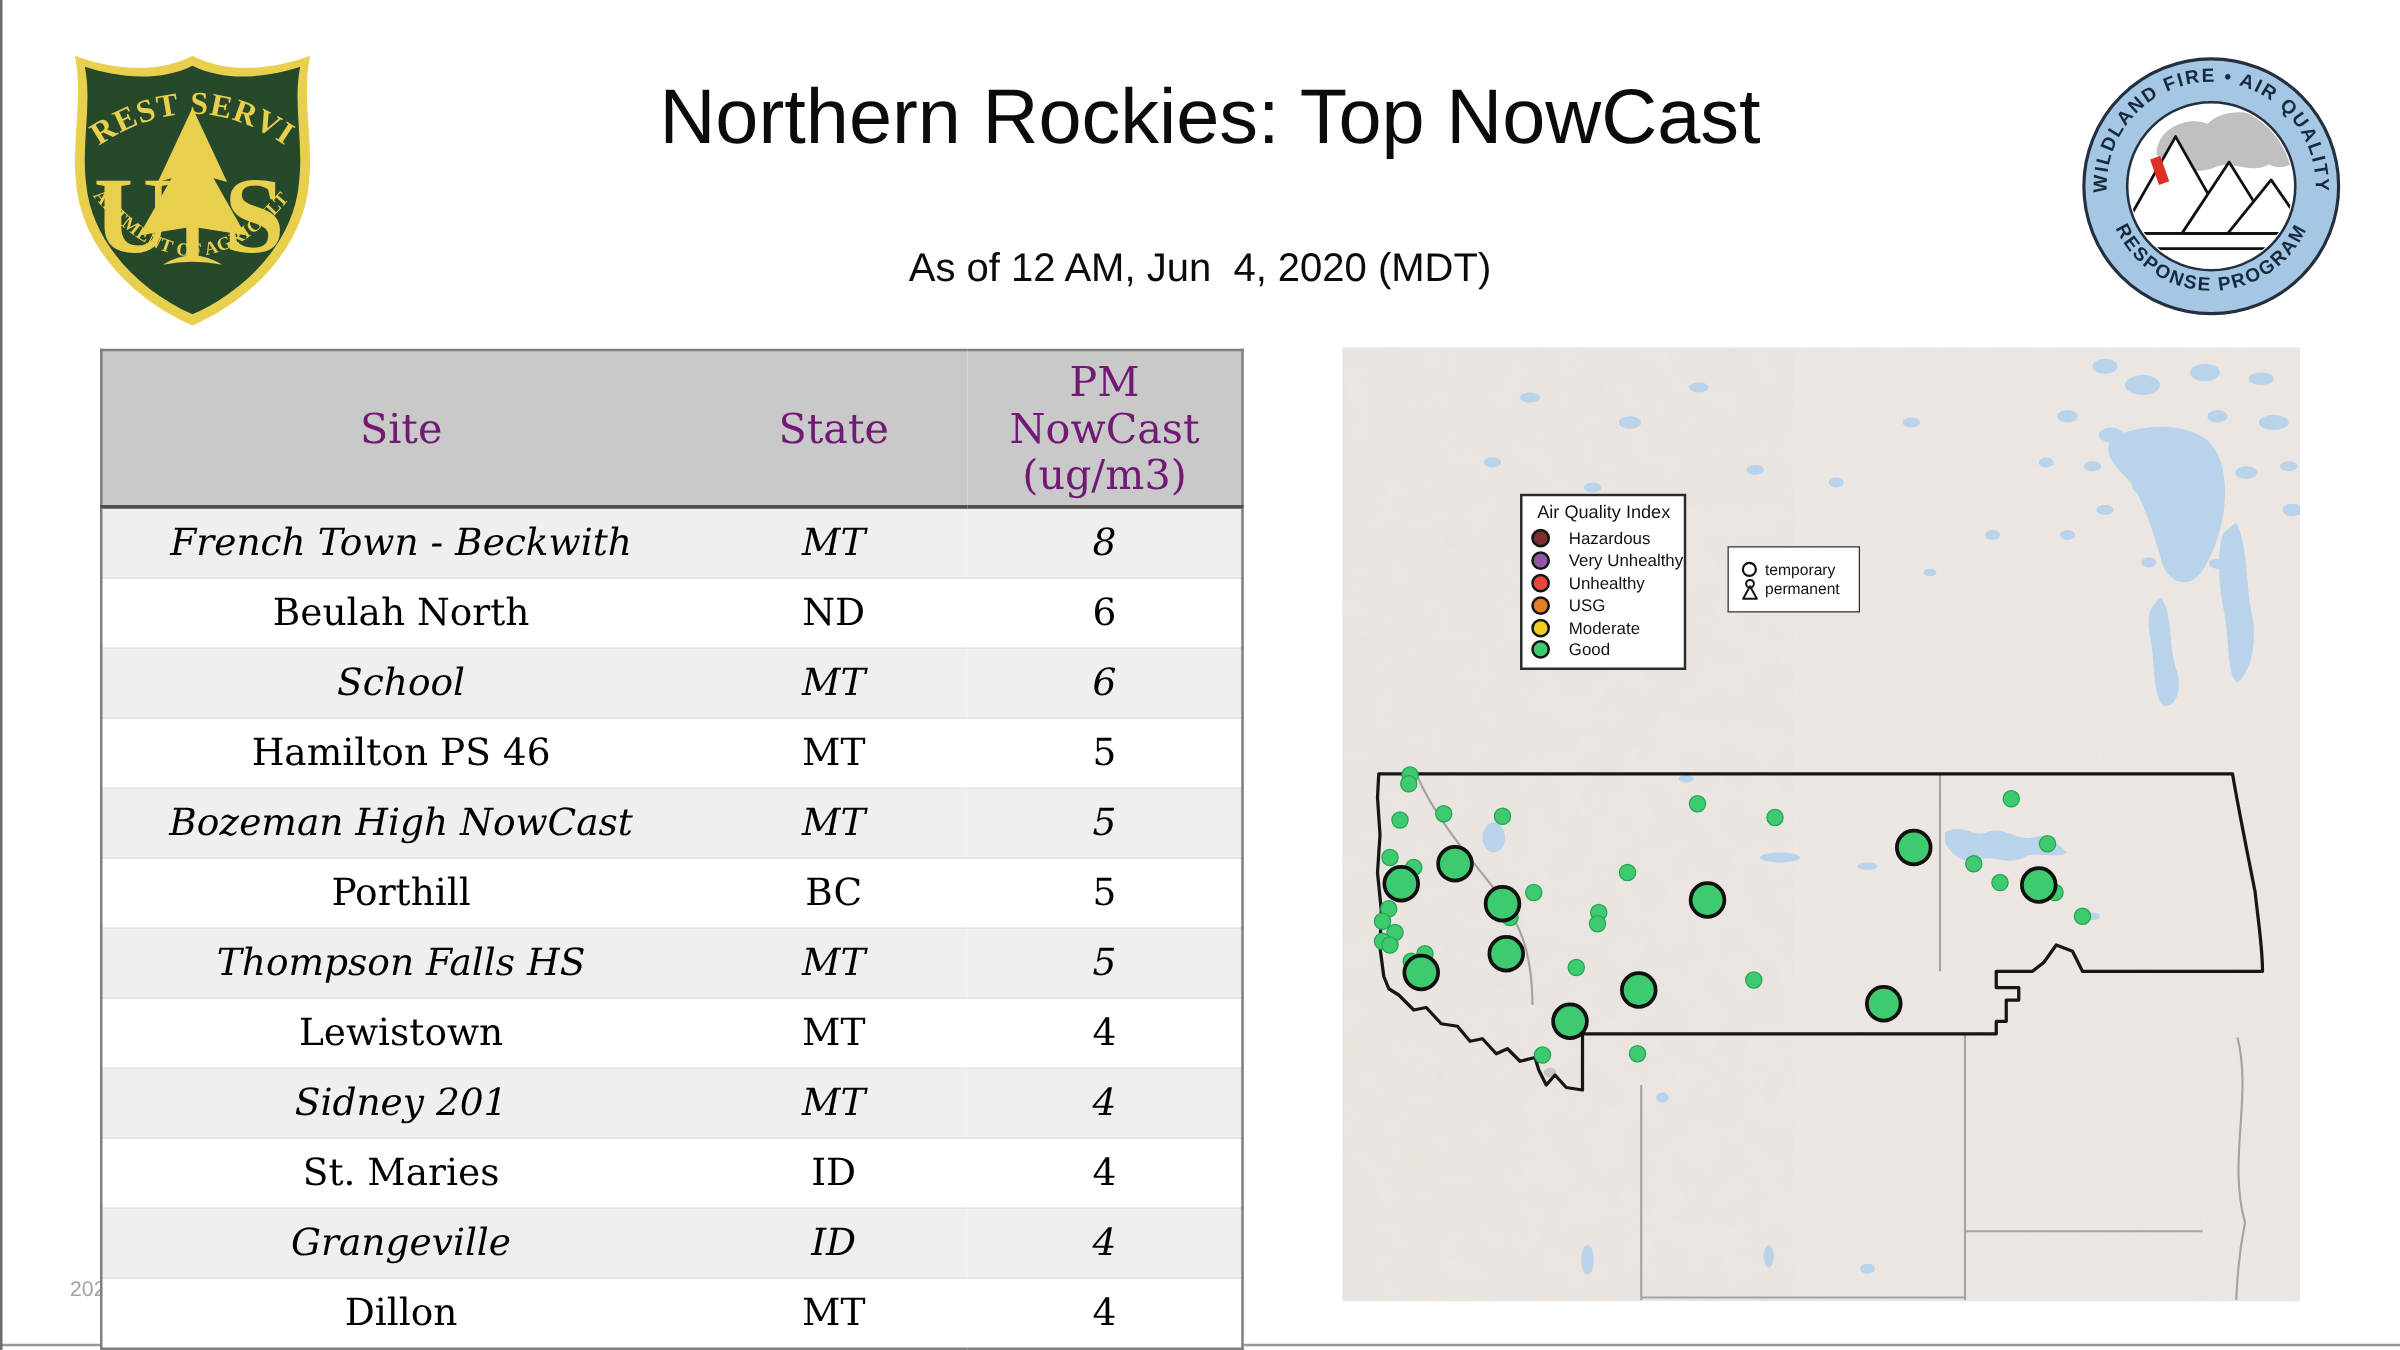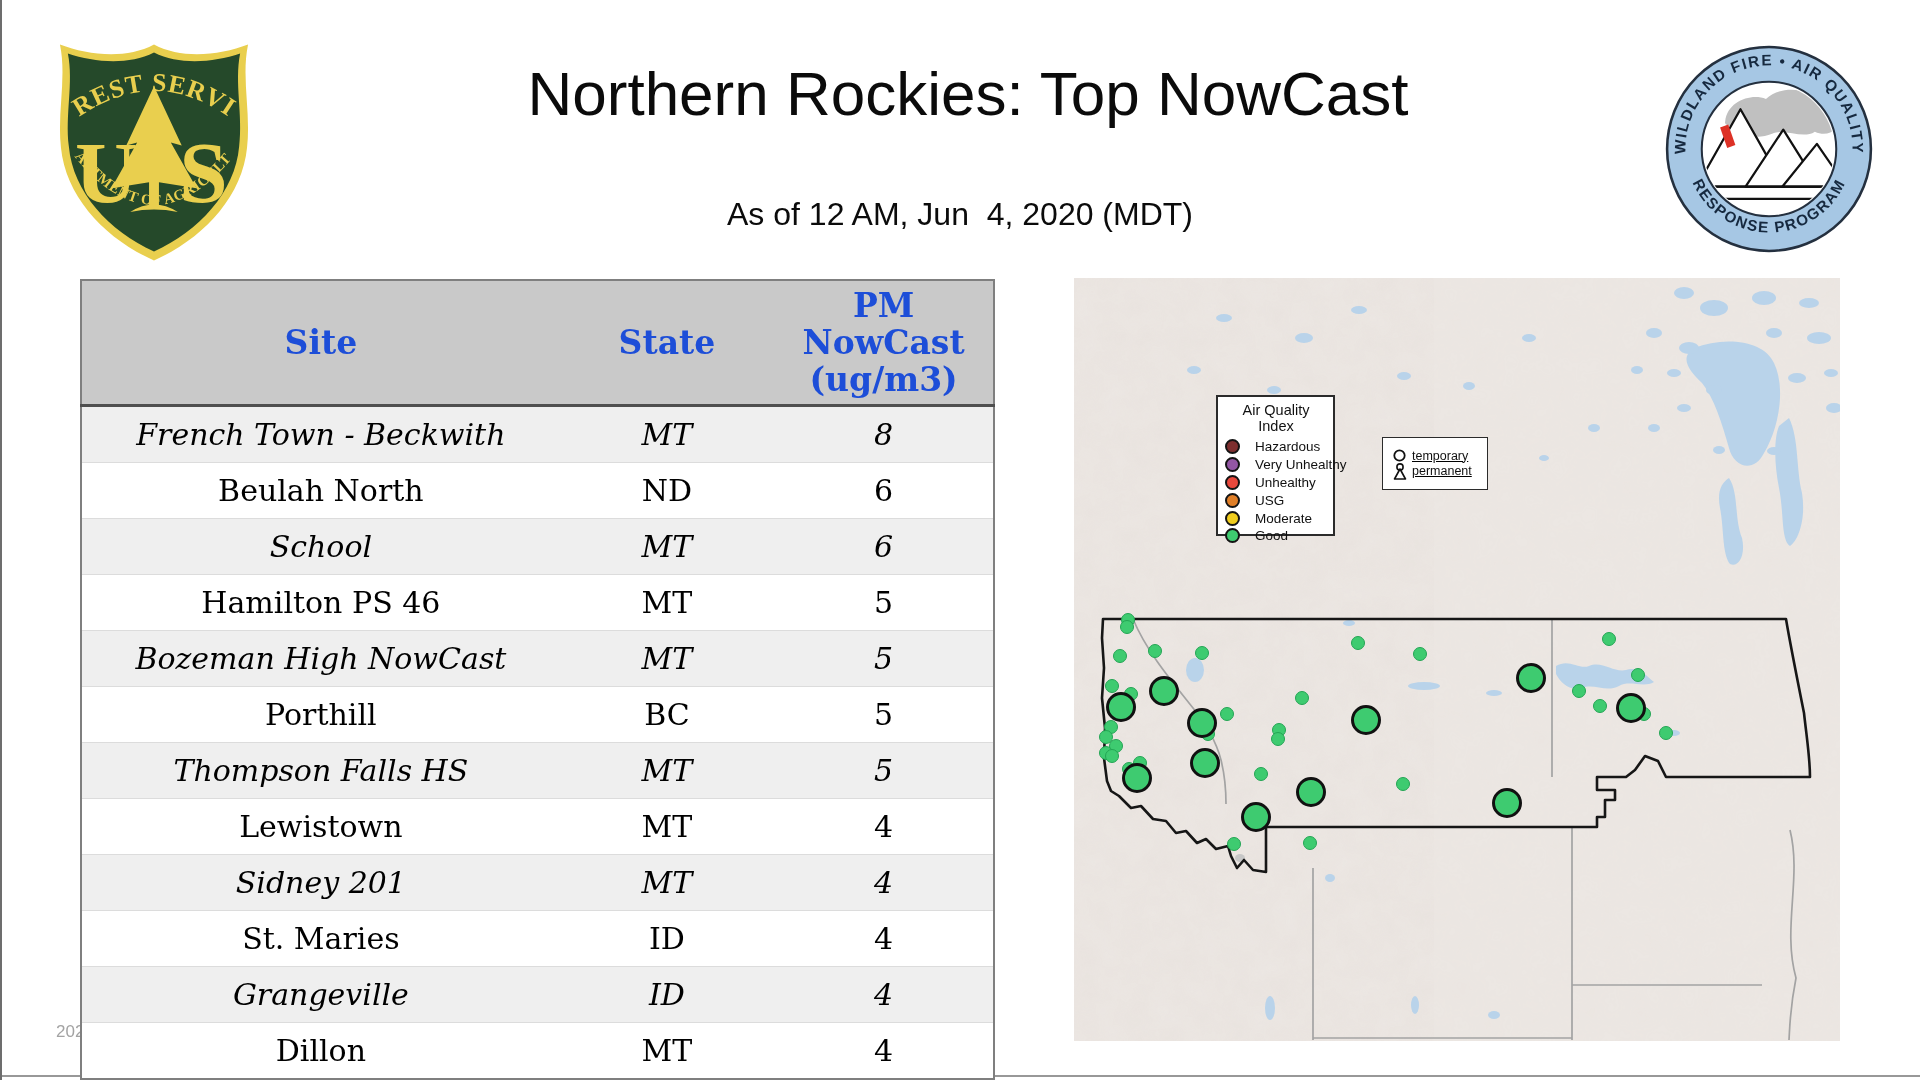--- a/index.html
+++ b/index.html
@@ -16,42 +16,42 @@
   .usfs-logo{position:absolute;left:55px;top:38px;width:198px;height:228px;z-index:1;}
   .wfaqrp-logo{position:absolute;left:1662px;top:42px;width:214px;height:214px;z-index:1;}
 
   
   .footnote{position:absolute;left:56px;top:1022px;font-size:17px;color:#a3a3a3;z-index:1;}
 
   
   .tablewrap{position:absolute;left:80px;top:279px;z-index:2;}
   table.now{border-collapse:collapse;width:915px;border:2px solid #7f7f7f;background:#fff;
             font-family:"DejaVu Serif","Liberation Serif",serif;}
-  table.now thead th{background:#c9c9c9;border-bottom:3px solid #4f4f4f;font-size:33px;font-weight:bold;
-            height:121px;vertical-align:middle;text-align:center;color:#1d4ed8;}
+  table.now thead th{background:#c9c9c9;border-bottom:3px solid #4f4f4f;font-size:33px;font-weight:normal;
+            height:121px;vertical-align:middle;text-align:center;color:#701a75;}
   table.now thead th.pm{line-height:1.13;white-space:pre-line;}
   table.now tbody td{font-size:30px;text-align:center;height:55px;color:#000;border-top:1px solid #dcdcdc;padding:0;}
   tr.odd{background:#efefef;font-style:italic;} tr.even{background:#ffffff;}
 
   
   .map{position:absolute;left:1074px;top:278px;width:766px;height:763px;z-index:1;background:#ece7e3;}
   .map svg.layer{position:absolute;left:0;top:0;width:766px;height:763px;}
 
-  .aqi-legend{position:absolute;left:142px;top:117px;width:119px;height:141px;background:#fff;
+  .aqi-legend{position:absolute;left:142px;top:117px;width:133px;height:141px;background:#fff;
               border:2px solid #2b2b2b;box-sizing:border-box;padding:3px 0 0 7px;z-index:3;}
   .aqi-title{font-size:14.5px;color:#111;text-align:center;margin:2px 6px 4px 0;}
   .aqi-item{display:flex;align-items:center;gap:15px;height:17.8px;}
   .aqi-dot{width:11px;height:11px;border-radius:50%;border:2px solid #141414;flex:0 0 auto;}
   .aqi-label{font-size:13.5px;color:#111;white-space:nowrap;}
 
   .marker-legend{position:absolute;left:308px;top:159px;width:106px;height:53px;background:#fff;
               border:1.5px solid #2b2b2b;box-sizing:border-box;display:flex;align-items:center;
               padding-left:8px;gap:4px;z-index:3;}
   .mk-icons{width:17px;display:flex;flex-direction:column;align-items:center;}
-  .mk-labels{display:flex;flex-direction:column;text-decoration:underline;}
+  .mk-labels{display:flex;flex-direction:column;}
   .mk-label{font-size:12.5px;line-height:15px;color:#111;}
 
   .dot-temp{fill:#3ecb70;stroke:#23a554;stroke-width:1;}
   .dot-perm{fill:#3ecb70;stroke:#111111;stroke-width:3;}
 </style>
 </head>
 <body>
 
 <div class="stage">
 

